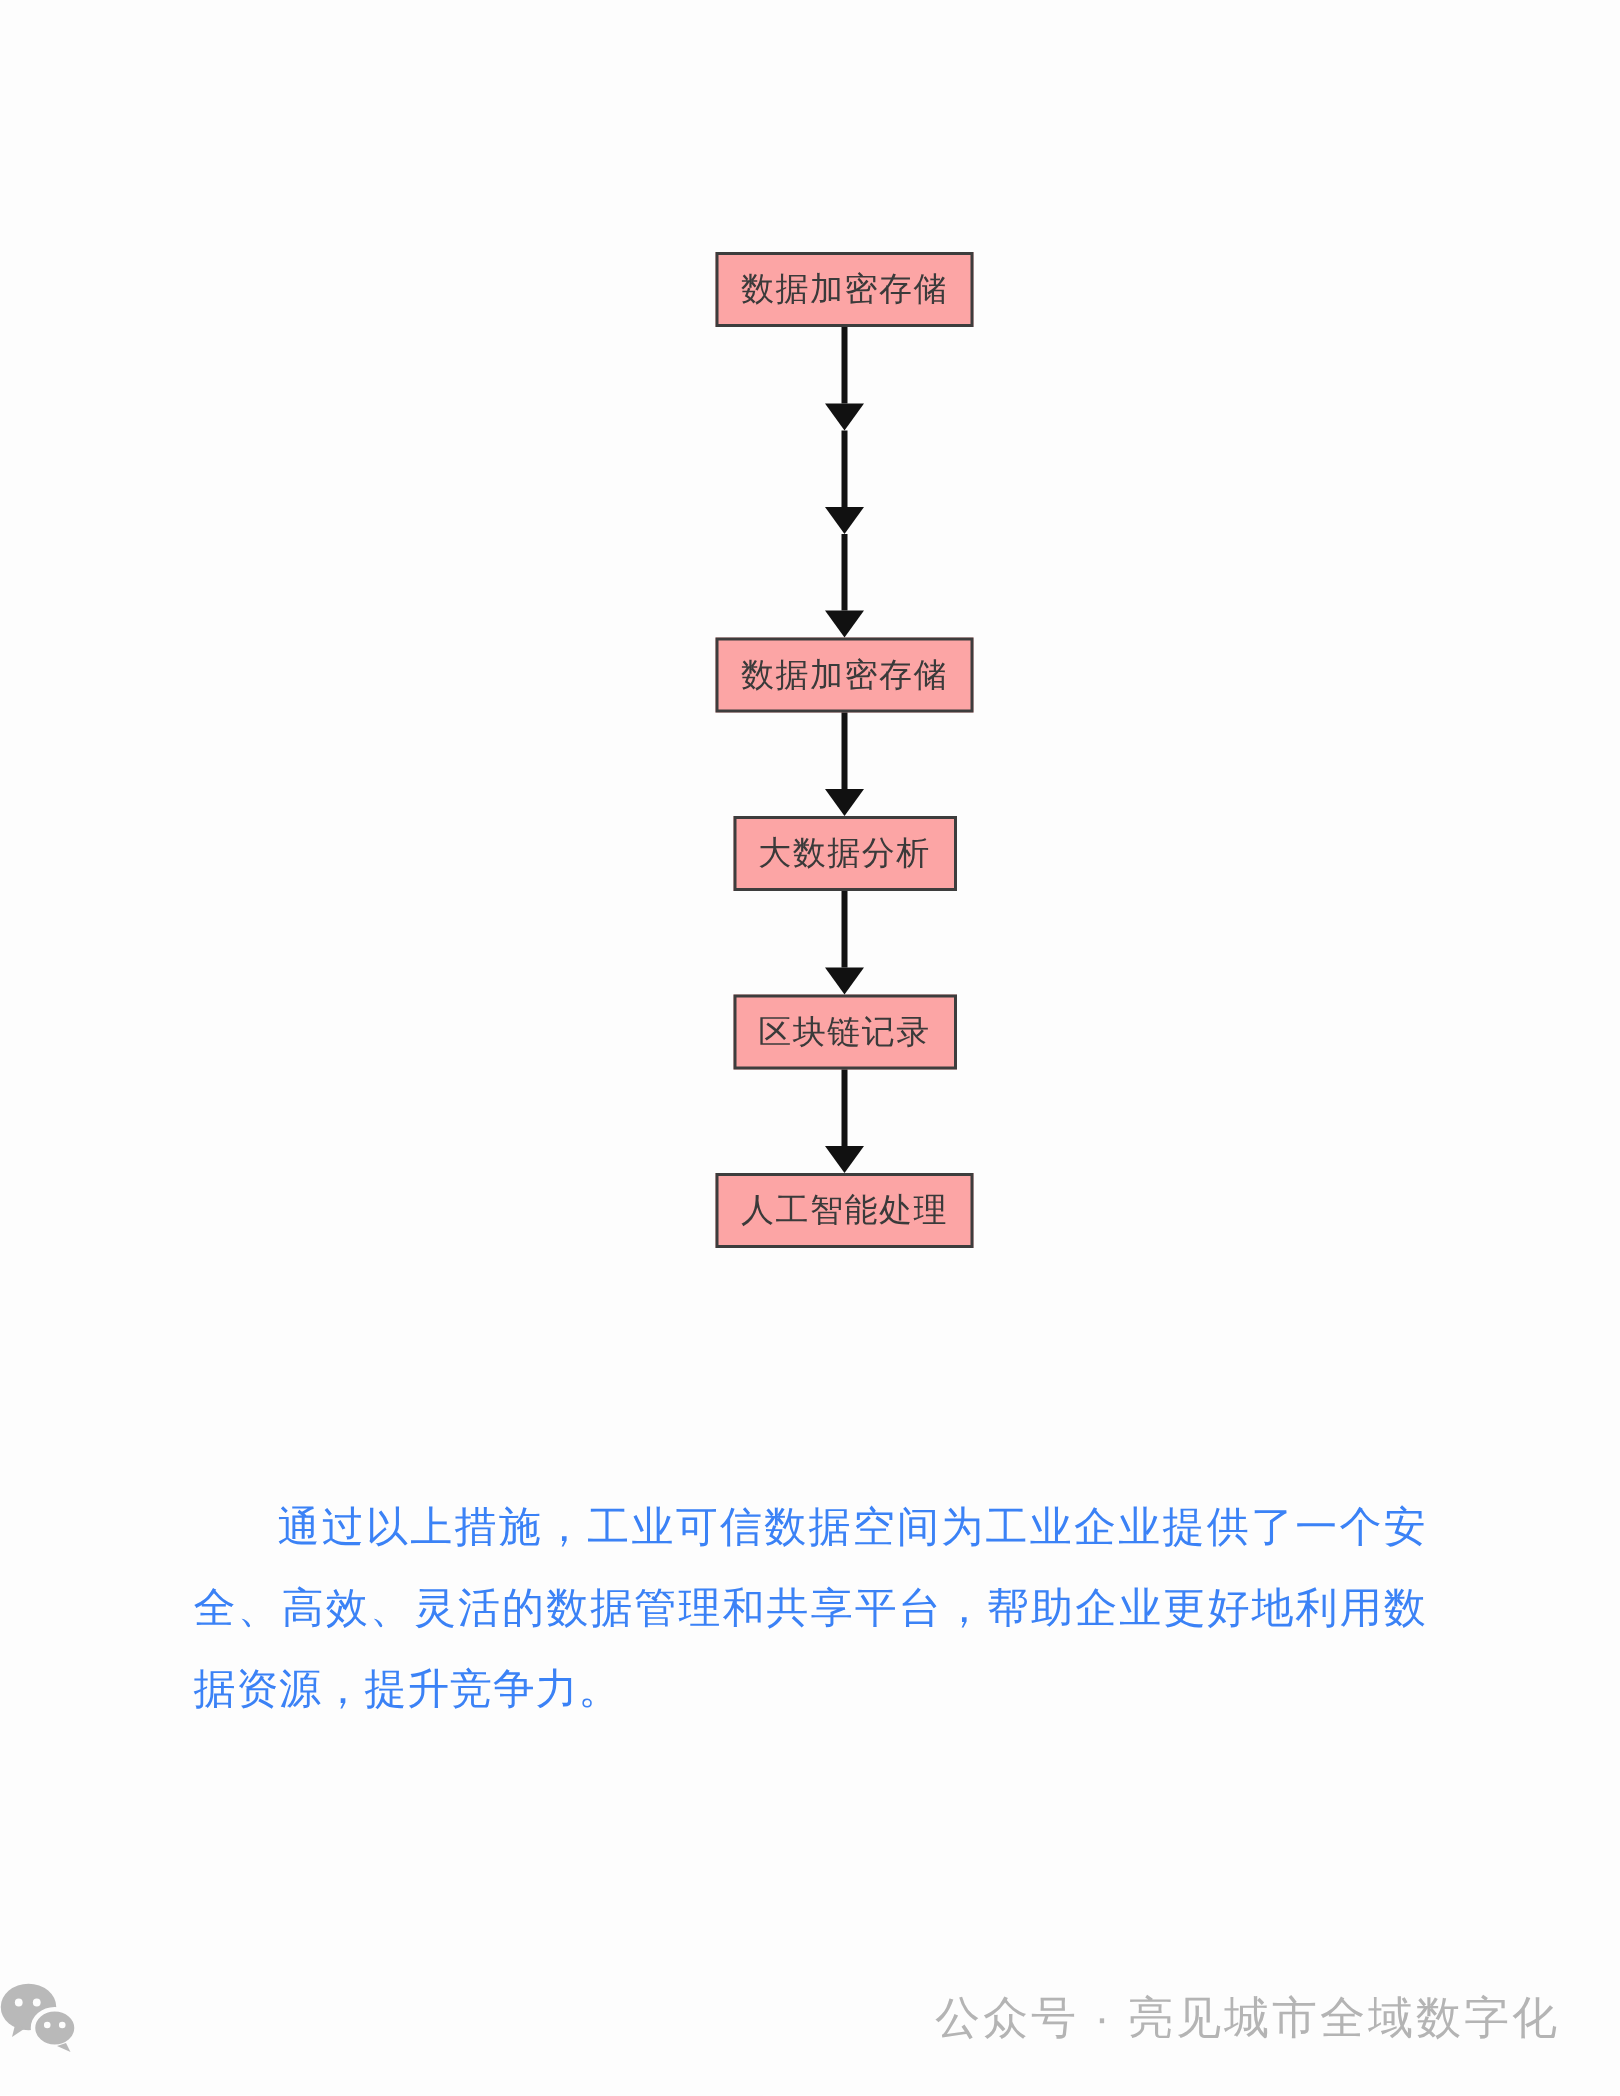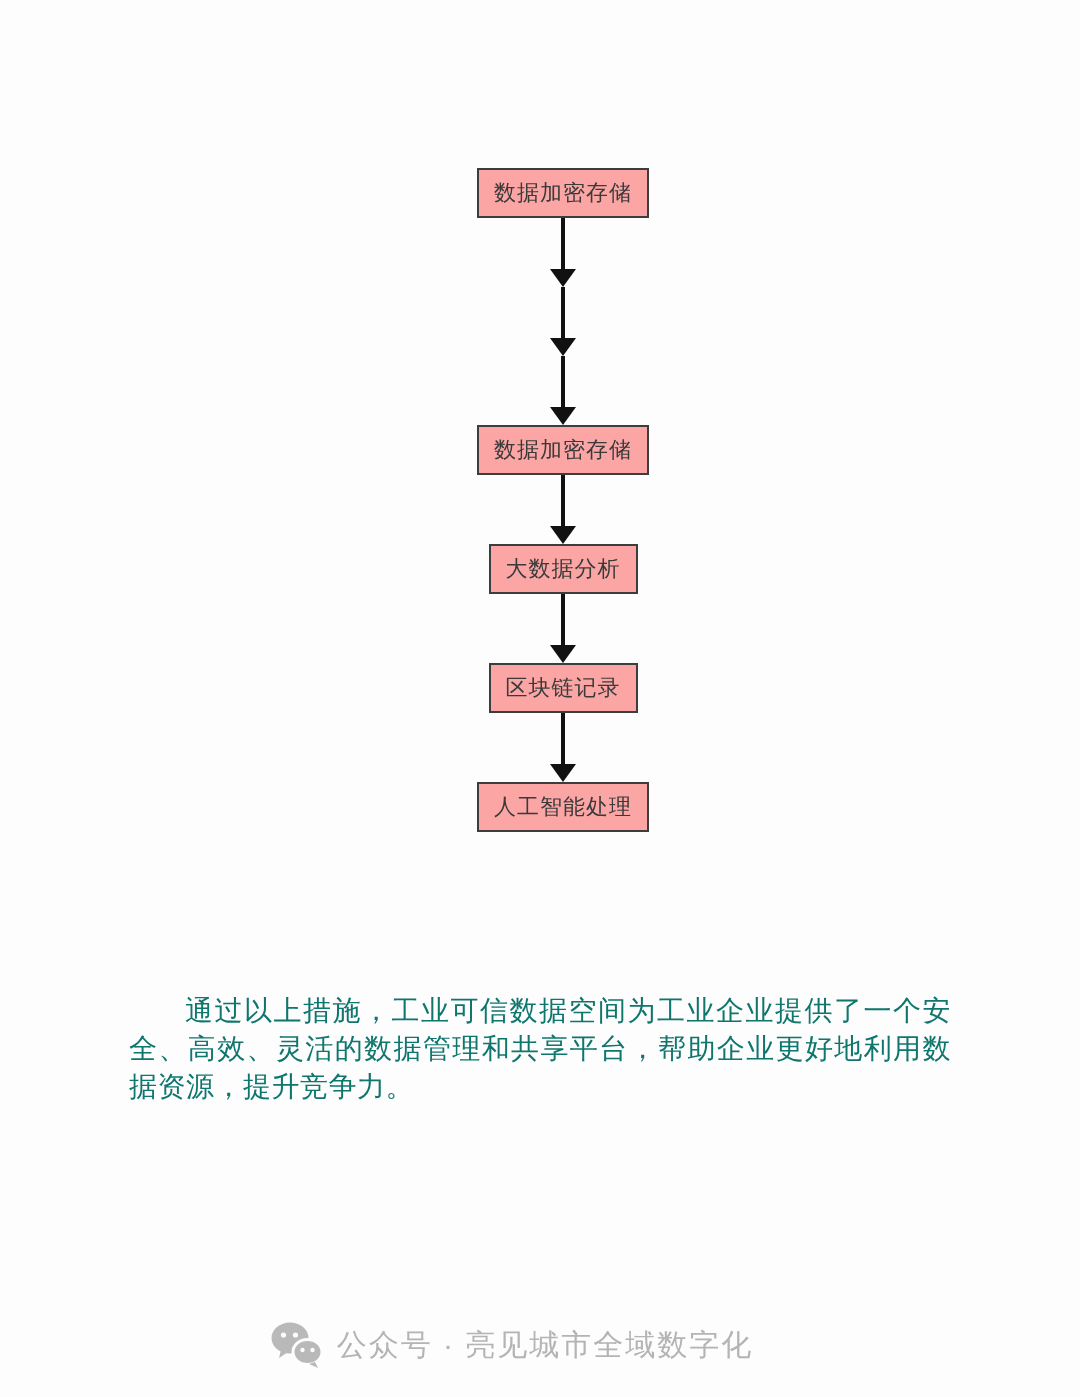--- a/index.html
+++ b/index.html
@@ -72,37 +72,37 @@
   }
 
   
   .paragraph {
     position: absolute;
     top: 992px;
     left: 129px;
     width: 822px;
     font-family: "Liberation Serif", "DejaVu Serif", serif;
     font-size: 28px;
-    line-height: 38px;
-    color: #0f766e;
+    line-height: 54px;
+    color: #3b82f6;
     text-align: justify;
     text-indent: 2em;
     letter-spacing: 0.5px;
   }
 
   
   .footer {
     position: absolute;
     top: 1322px;
     left: 0;
     width: 1080px;
     display: flex;
-    justify-content: center;
+    justify-content: space-between;
     align-items: center;
-    padding-right: 56px;
+    padding-right: 40px;
     box-sizing: border-box;
     gap: 14px;
   }
   .wechat-icon {
     width: 52px;
     height: 46px;
     flex: 0 0 auto;
   }
   .footer-text {
     font-size: 30px;

